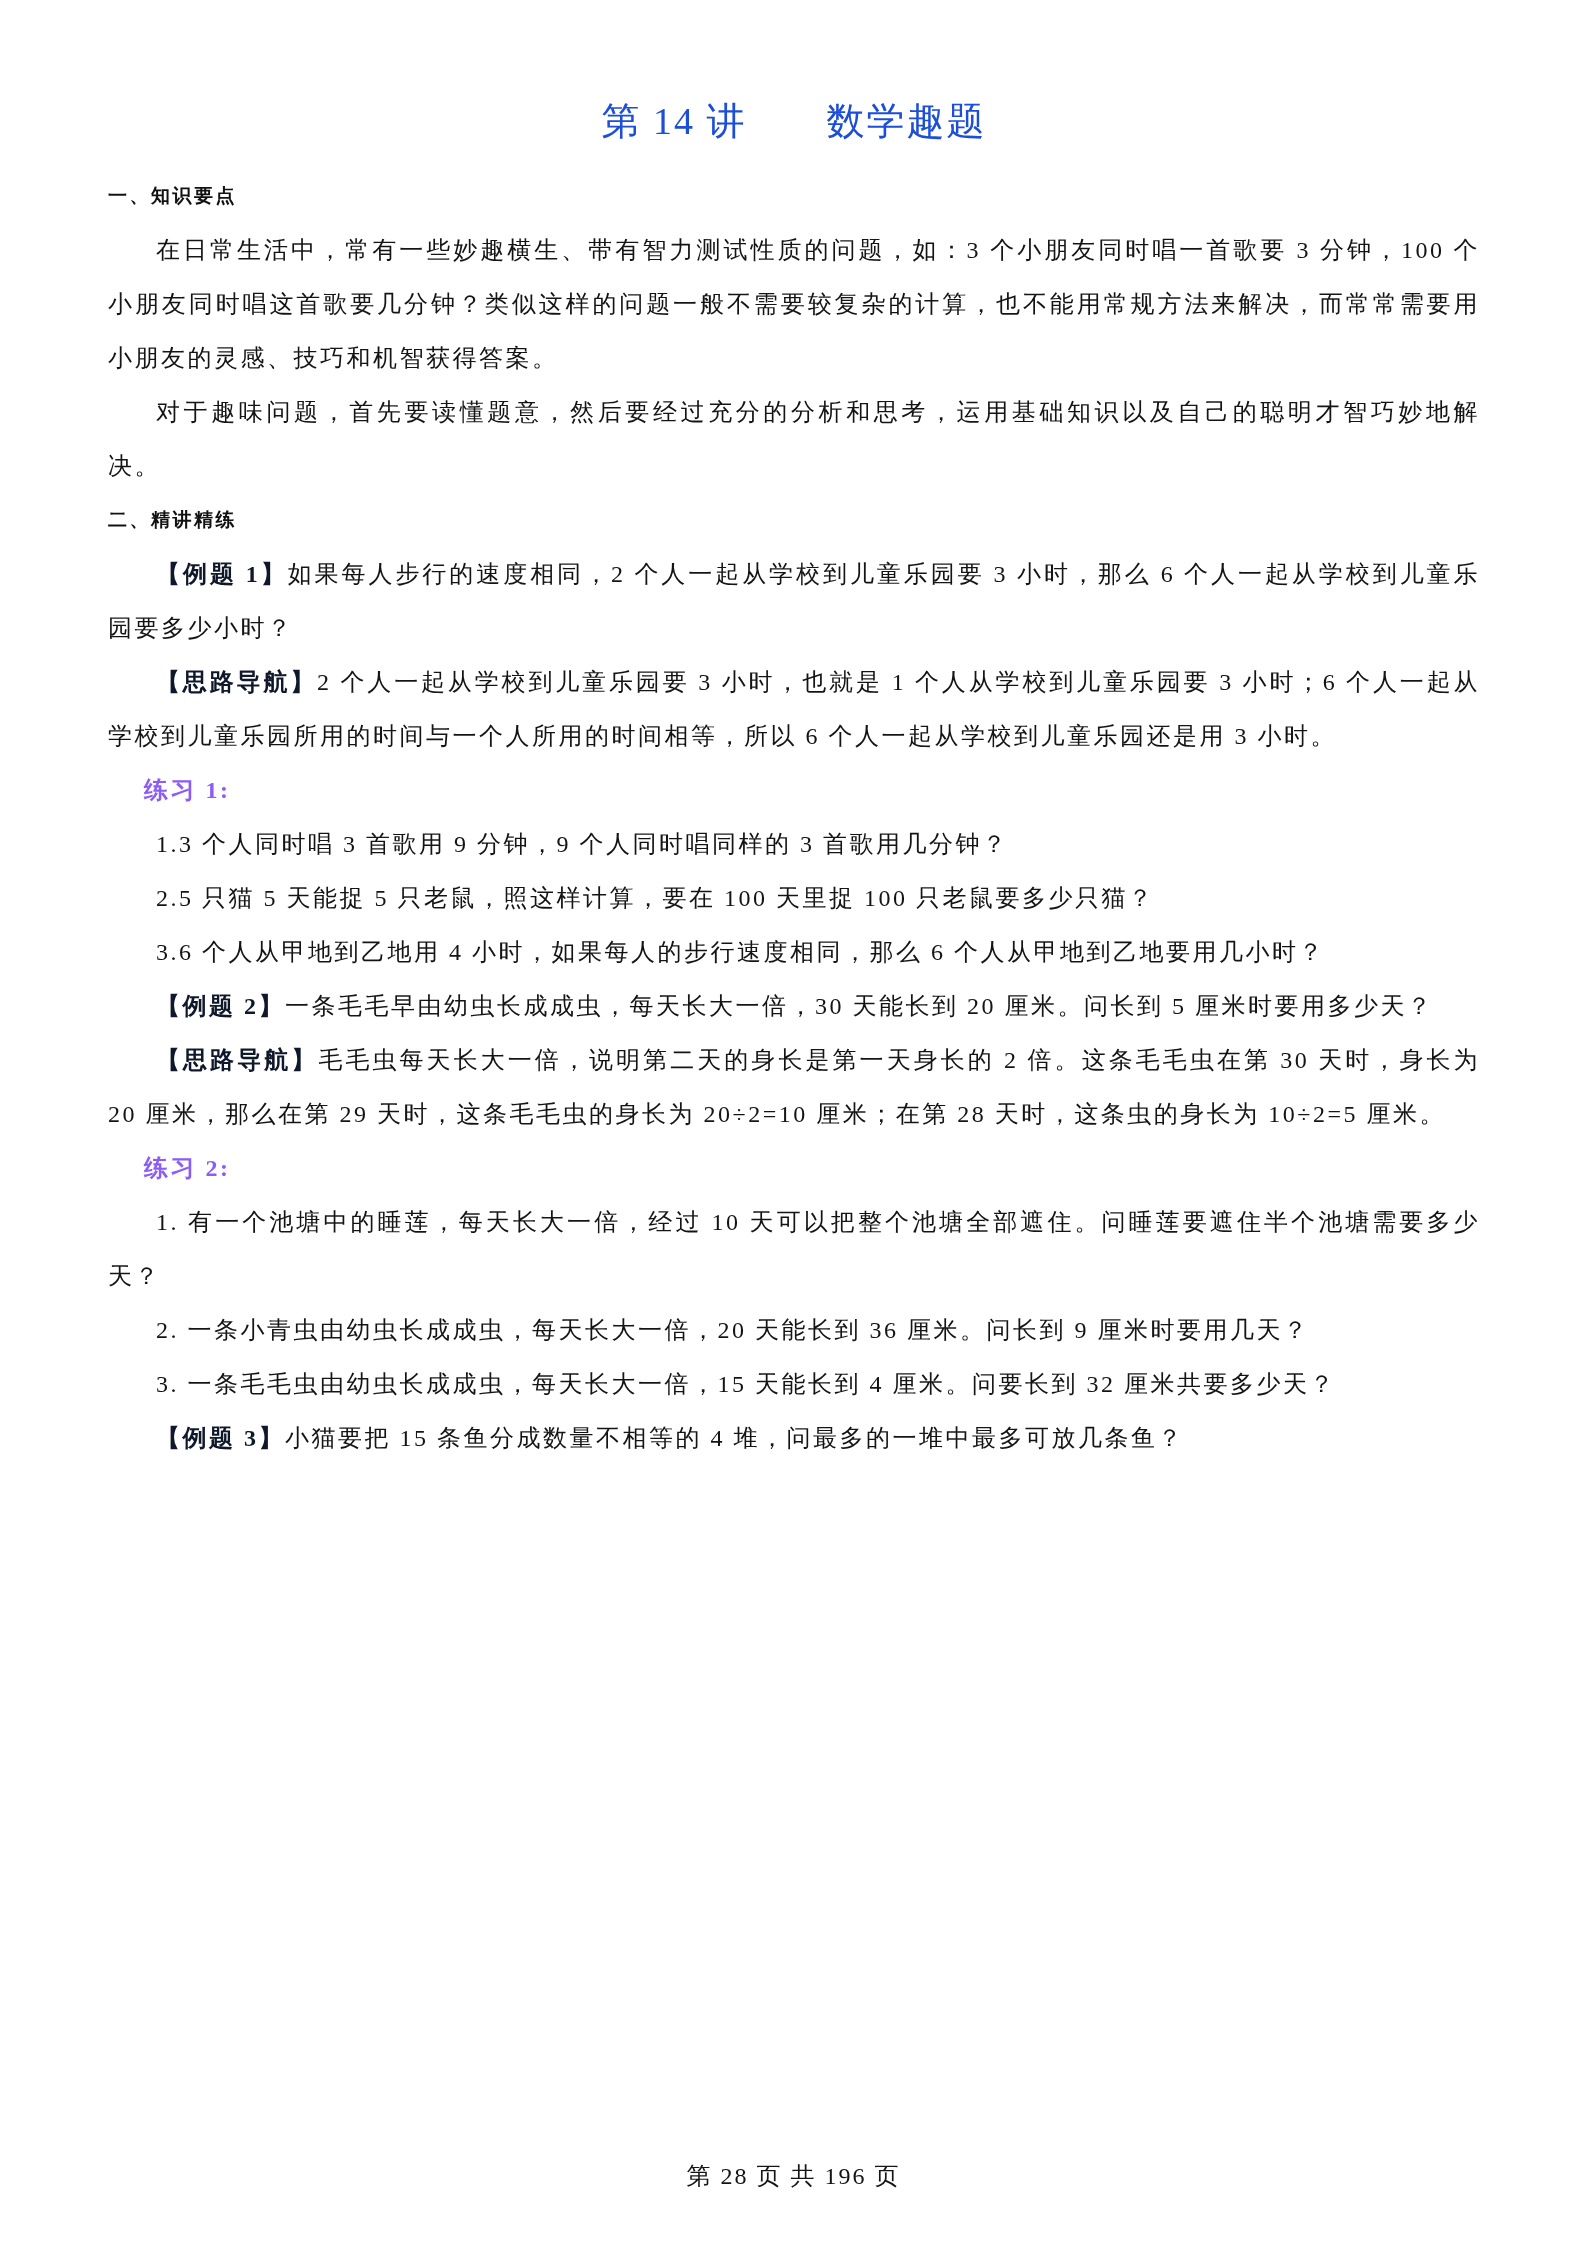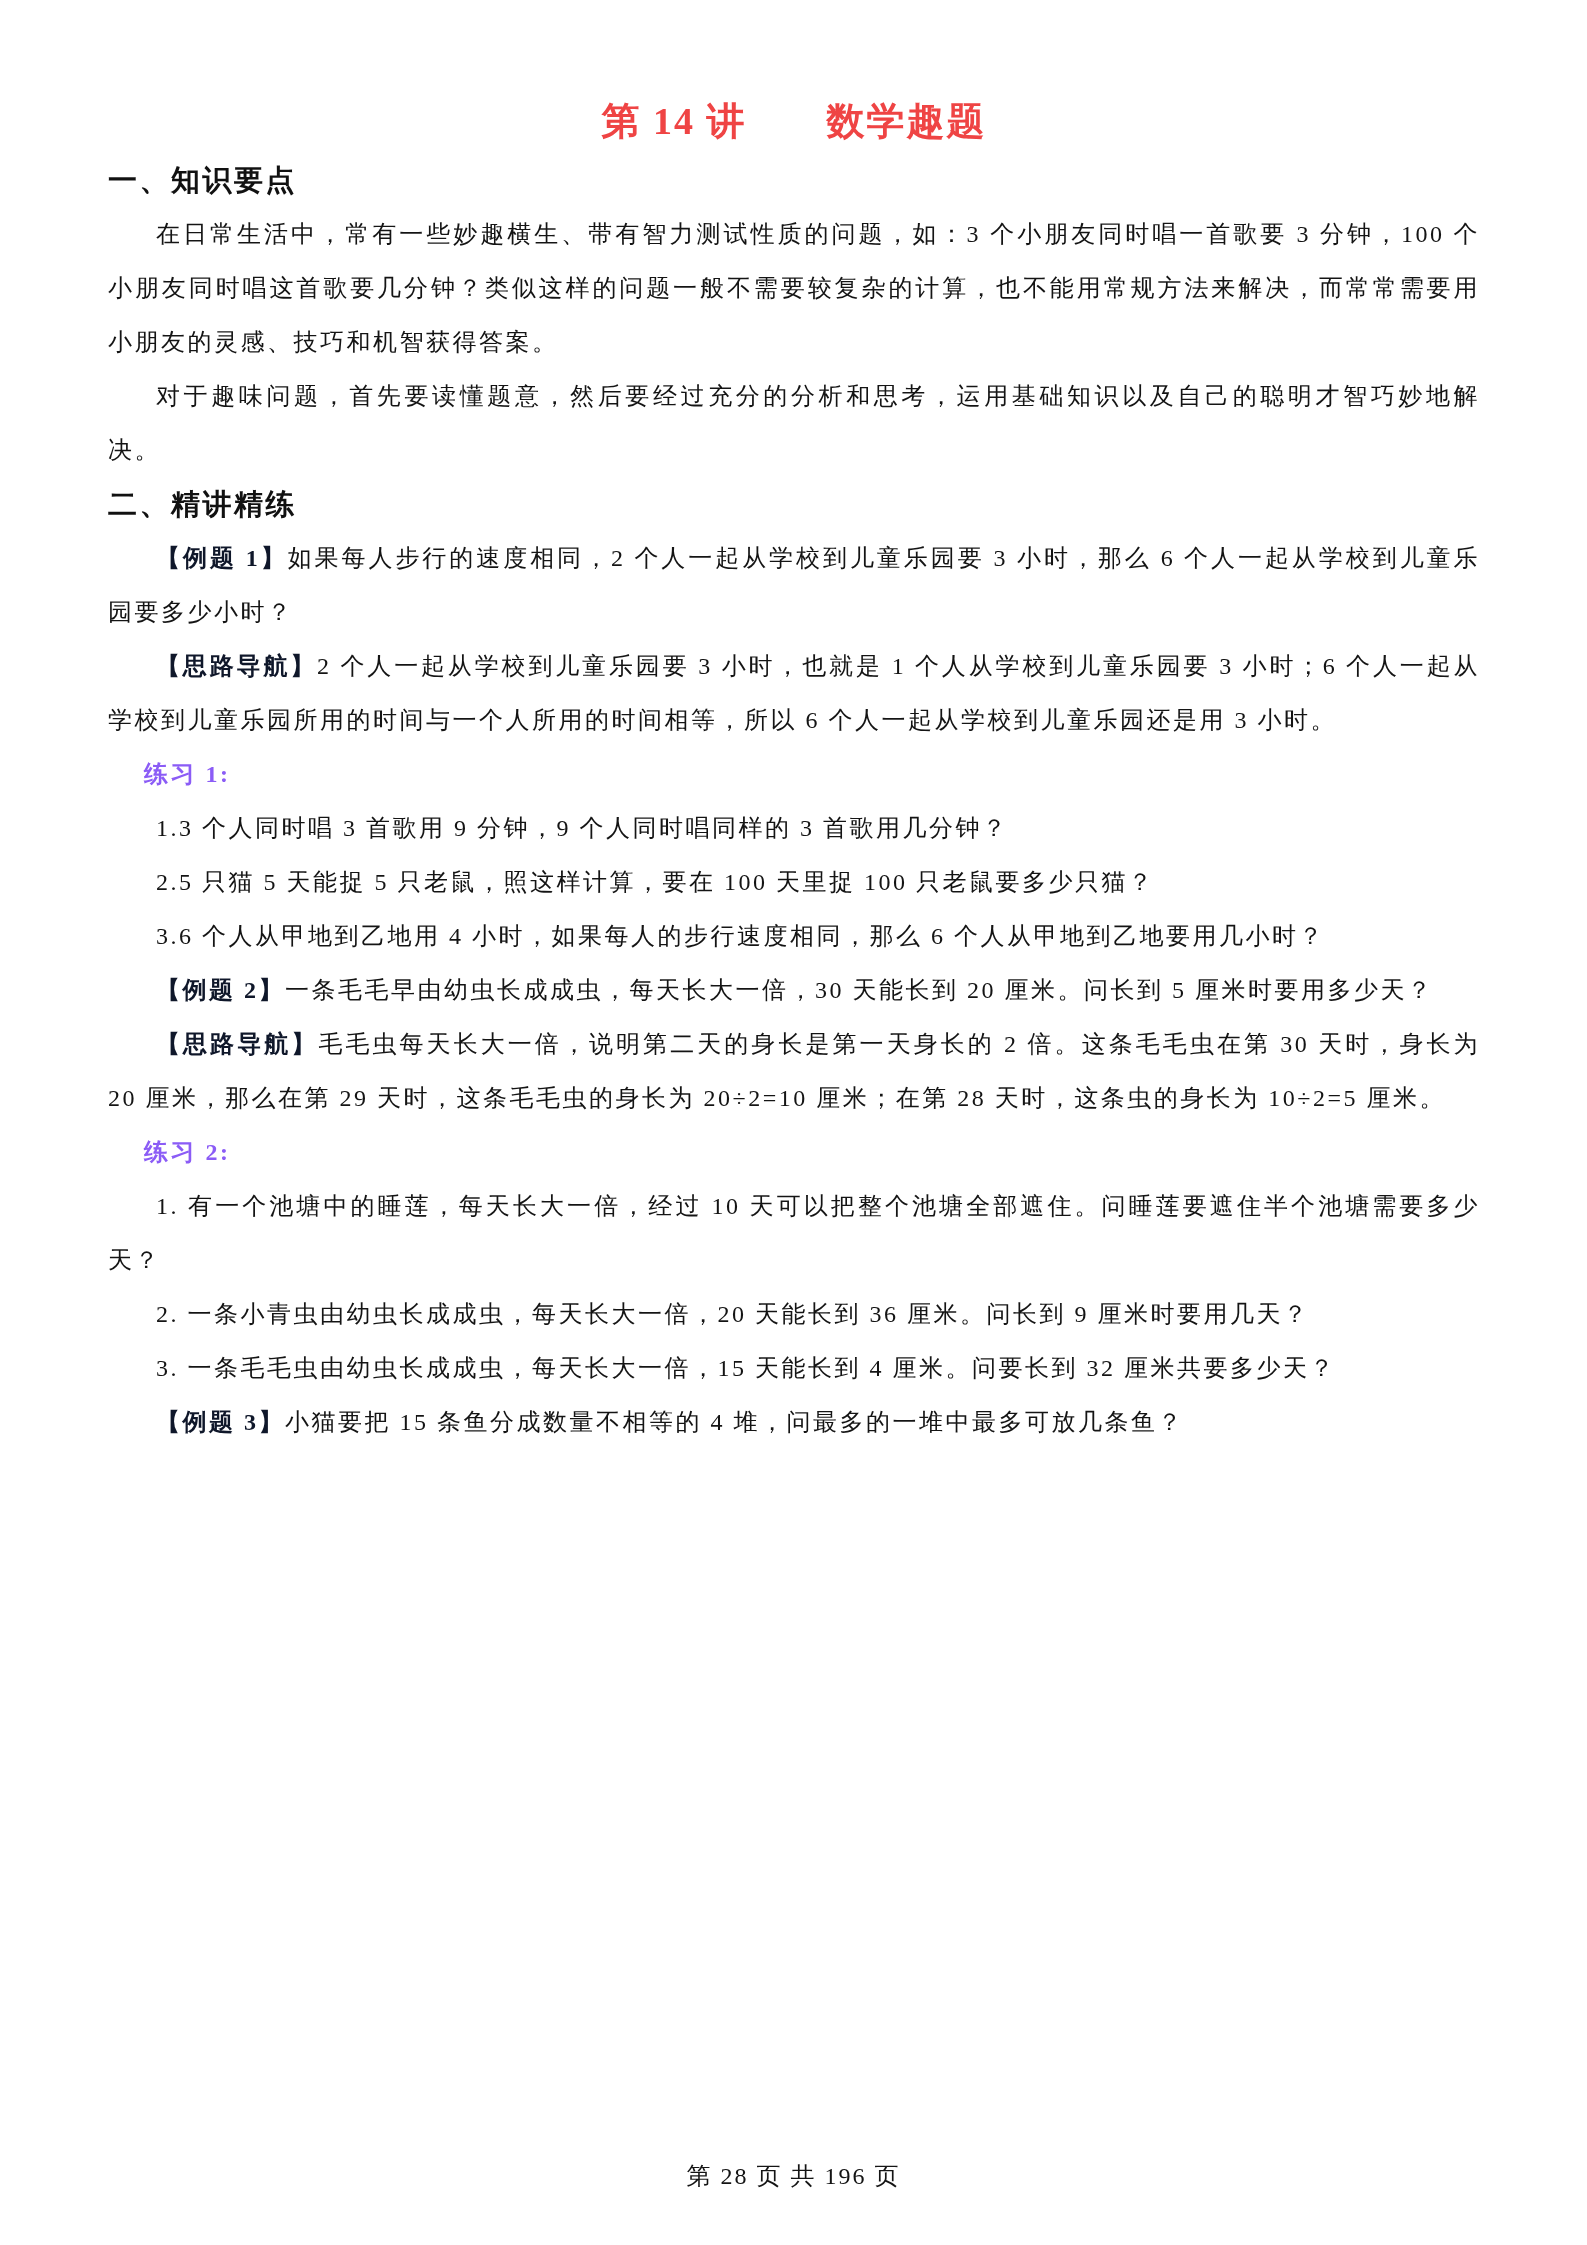--- a/index.html
+++ b/index.html
@@ -15,27 +15,27 @@
     width: 1587px;
     height: 2245px;
     padding: 96px 107px 0 108px;
     position: relative;
     background: #ffffff;
     overflow: hidden;
   }
   .title {
     text-align: center;
     font-size: 38px;
-    font-weight: bold;
+    font-weight: normal;
     letter-spacing: 2px;
-    margin-bottom: 6px;
-    color: #ef4444;
+    margin-bottom: 22px;
+    color: #1d4ed8;
   }
   .section-heading {
-    font-size: 29px;
+    font-size: 19px;
     font-weight: bold;
     line-height: 54px;
     letter-spacing: 2.5px;
     color: #111111;
   }
   .para, .item, .drill-label, .lead-para {
     font-size: 24px;
     line-height: 54px;
     letter-spacing: 2.5px;
     text-align: justify;

